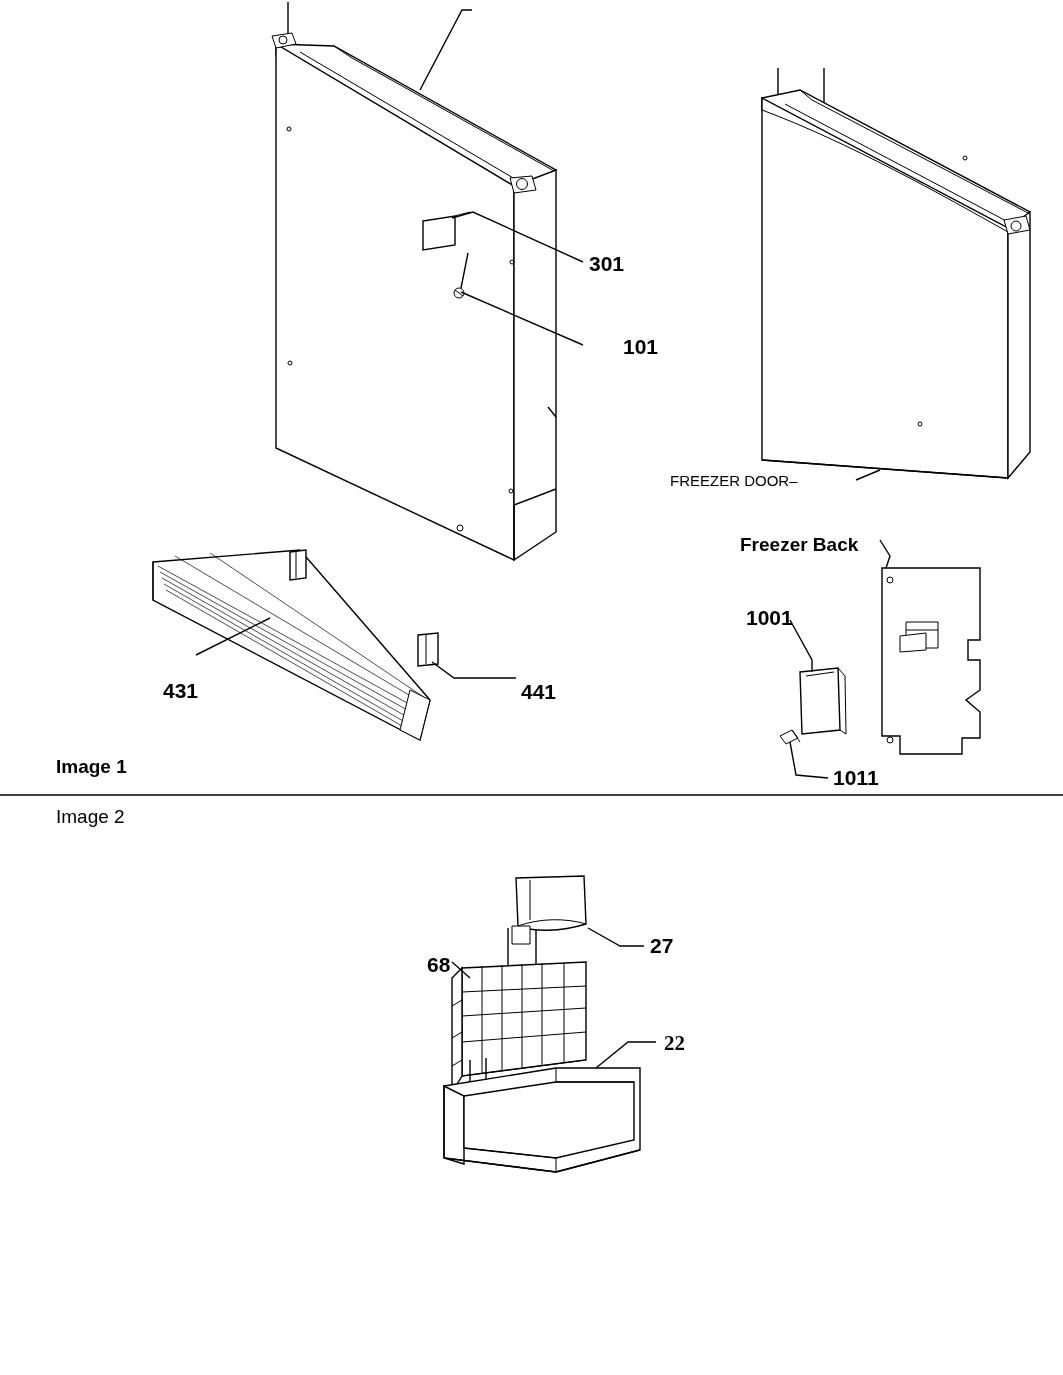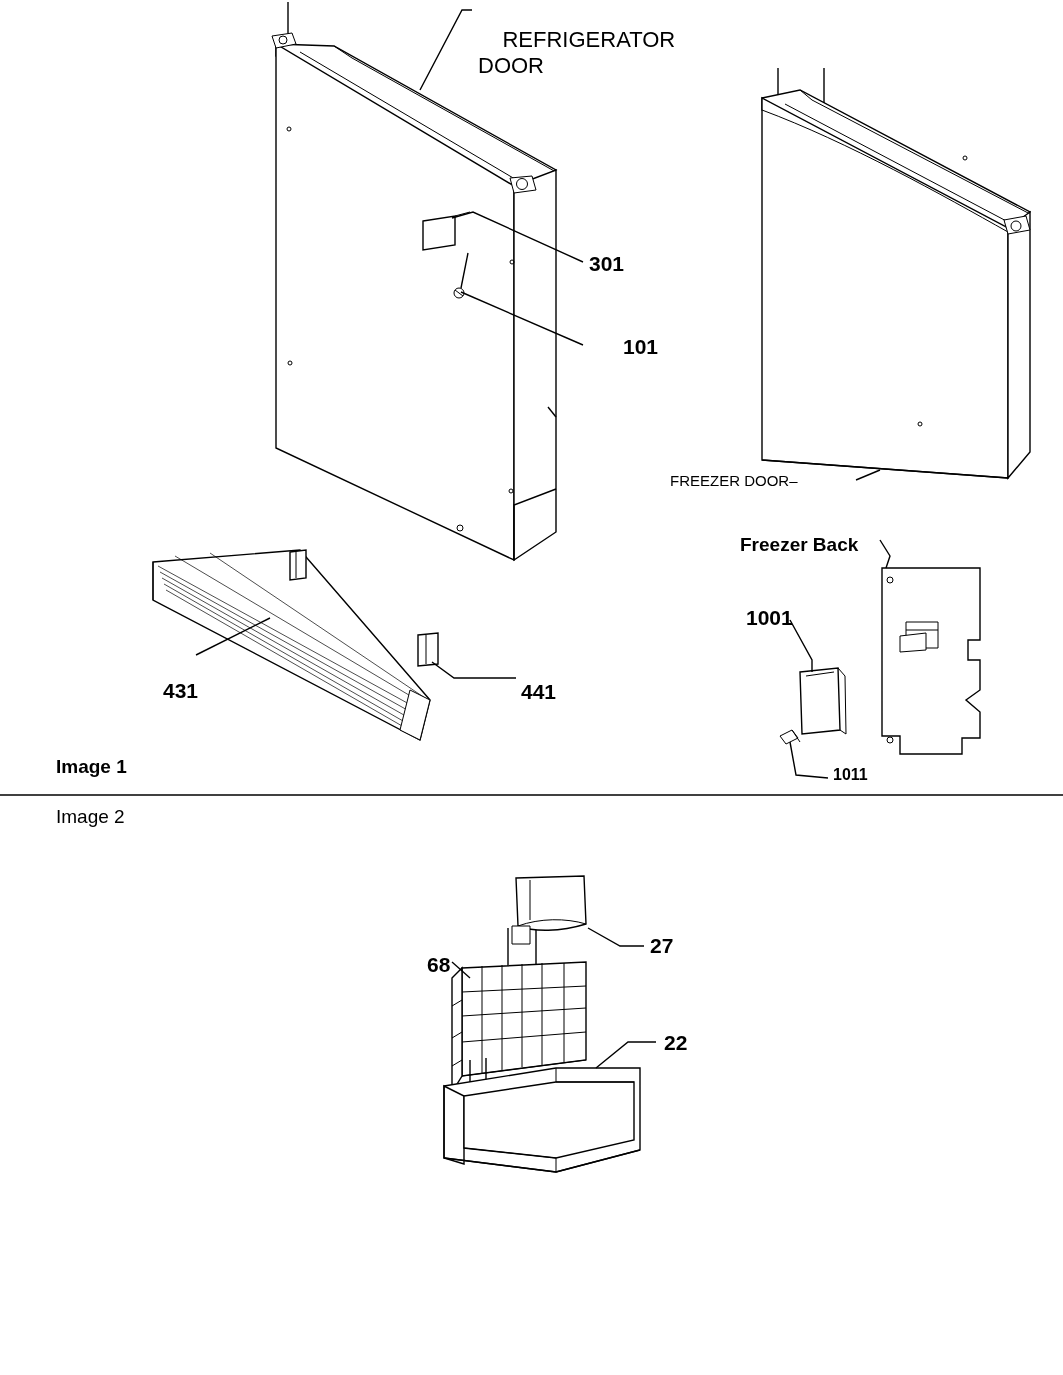--- a/index.html
+++ b/index.html
@@ -230,44 +230,40 @@
       <path class="fill-w" d="M464 1096 L556 1082 L634 1082 L634 1140 L556 1158 L464 1148 Z"></path>
       <path class="ln-thin" d="M464 1148 L556 1158"></path>
       <path class="ln-thin" d="M556 1082 L634 1082"></path>
 
       <path class="ln" d="M444 1158 L556 1172 L640 1150"></path>
 
       <path class="ln" d="M596 1068 L628 1042 L656 1042"></path>
     </g>
   </svg>
 
-  <div class="lbl" style="left:478px; top:2px; font-size:22px;">
-    <span style="white-space:pre-line;">REFRIGERATOR
-DOOR</span>
-  </div>
 
   <div class="lbl" style="left:670px; top:472px; font-size:15px;text-align:center;">FREEZER DOOR–</div>
 
   <div class="lbl lbl-bold" style="left:740px; top:534px; font-size:19px;">Freezer Back</div>
 
   <div class="lbl lbl-bold" style="left:589px; top:252px; font-size:21px;">301</div>
 
   <div class="lbl lbl-bold" style="left:591px; top:335px; font-size:21px;margin-left:32px;">101</div>
 
   <div class="lbl lbl-bold" style="left:163px; top:647px; font-size:21px;margin-top:32px;">431</div>
 
   <div class="lbl lbl-bold" style="left:521px; top:680px; font-size:21px;">441</div>
 
   <div class="lbl lbl-bold" style="left:746px; top:606px; font-size:21px;">1001</div>
 
-  <div class="lbl lbl-bold" style="left:833px; top:766px; font-size:16px;">1011</div>
+  <div class="lbl lbl-bold" style="left:833px; top:766px; font-size:21px;">1011</div>
 
   <div class="lbl lbl-bold" style="left:427px; top:953px; font-size:21px;">68</div>
 
   <div class="lbl lbl-bold" style="left:650px; top:934px; font-size:21px;">27</div>
 
-  <div class="lbl lbl-bold" style="left:664px; top:1031px; font-size:21px;">22</div>
+  <div class="lbl lbl-bold" style="left:664px; top:1031px; font-size:21px;font-family:Liberation Serif, serif;">22</div>
 
   <div class="img-caption" style="left:56px; top:756px;font-weight:bold;">Image 1</div>
 
   <div class="img-caption" style="left:56px; top:806px;">Image 2</div>
 
 </div>
 
 </body></html>

